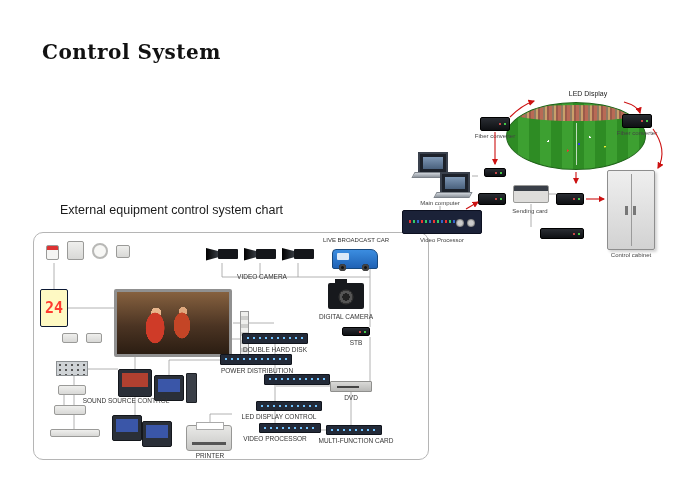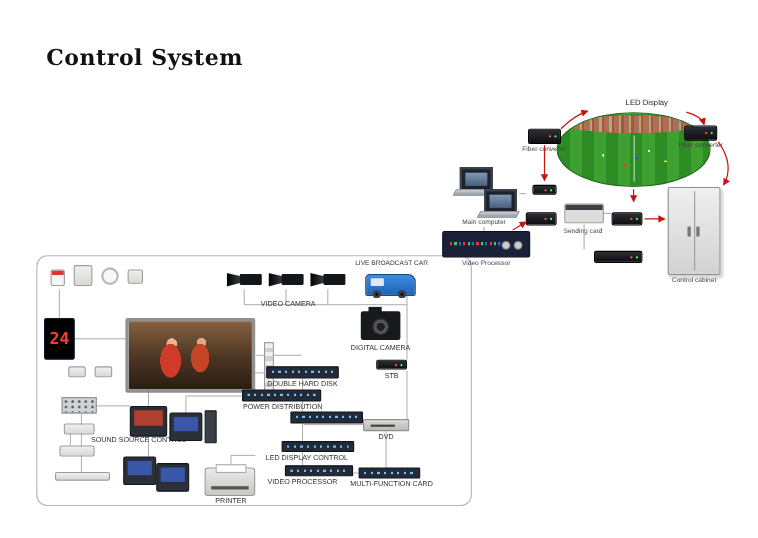--- a/index.html
+++ b/index.html
@@ -16,21 +16,21 @@
              border:1px solid #b5b5b5; border-radius:10px; background:#fff; }
 
   .dev { position:absolute; background:linear-gradient(#efefed,#d8d8d6); border:1px solid #9a9a98; border-radius:2px; }
   .blackbox { position:absolute; background:linear-gradient(#2a2d33,#0e1013); border:1px solid #000; border-radius:2px; }
   .blackbox::after { content:""; position:absolute; right:3px; top:calc(50% - 1px); width:2px; height:2px;
                      background:#5f5; box-shadow:-5px 0 0 #f55; border-radius:50%; }
   .rack { position:absolute; background:#232a38; border:1px solid #10141c; border-radius:1px; }
   .rack::after { content:""; display:block; height:2px; margin:3px 4px 0 4px;
                  background:repeating-linear-gradient(90deg,#6fc3ff 0 2px,transparent 2px 6px); }
 
-  .scoreboard { position:absolute; background:#000000; border:1px solid #0b1833; border-radius:2px;
+  .scoreboard { position:absolute; background:#fef9c3; border:1px solid #0b1833; border-radius:2px;
                 display:flex; align-items:center; justify-content:center;
                 font-family:"DejaVu Sans Mono", monospace; font-weight:bold; font-size:15px; color:#ff3b30; }
 
   .led-screen { position:absolute; border:3px solid #909090; border-radius:2px;
     background:
       radial-gradient(16px 26px at 34% 58%, #cf3b28 0 58%, rgba(0,0,0,0) 60%),
       radial-gradient(14px 22px at 58% 54%, #c44526 0 58%, rgba(0,0,0,0) 60%),
       radial-gradient(8px 8px at 35% 33%, #e8b68c 0 60%, rgba(0,0,0,0) 62%),
       radial-gradient(7px 7px at 59% 31%, #dfa87e 0 60%, rgba(0,0,0,0) 62%),
       linear-gradient(180deg,#86613f,#4b3423 55%,#2b1d12); }
@@ -103,20 +103,21 @@
 
   svg.wires { position:absolute; left:0; top:0; pointer-events:none; }
 </style>
 </head>
 <body>
 
 <div class="page">
 
   <h1 class="title">Control System</h1>
 
+  <div class="cap" style="left:60px;top:203px">External equipment control system chart</div>
 
   <div class="leftbox">
 
     <svg class="wires" width="396" height="228" viewBox="0 0 396 228">
       <path d="M20 30 V56 M34 75 H80 M199 90 H240 M241 100 V196
                M188 30 V44 M226 30 V44 M264 30 V44 M188 44 H336
                M336 36 V94 M336 104 V148 M322 153 H242
                M208 106 H101 V136 M186 127 H135 V142
                M101 164 V182 M198 181 H176 V192
                M54 136 H84 M40 143 V196 M30 157 V172

